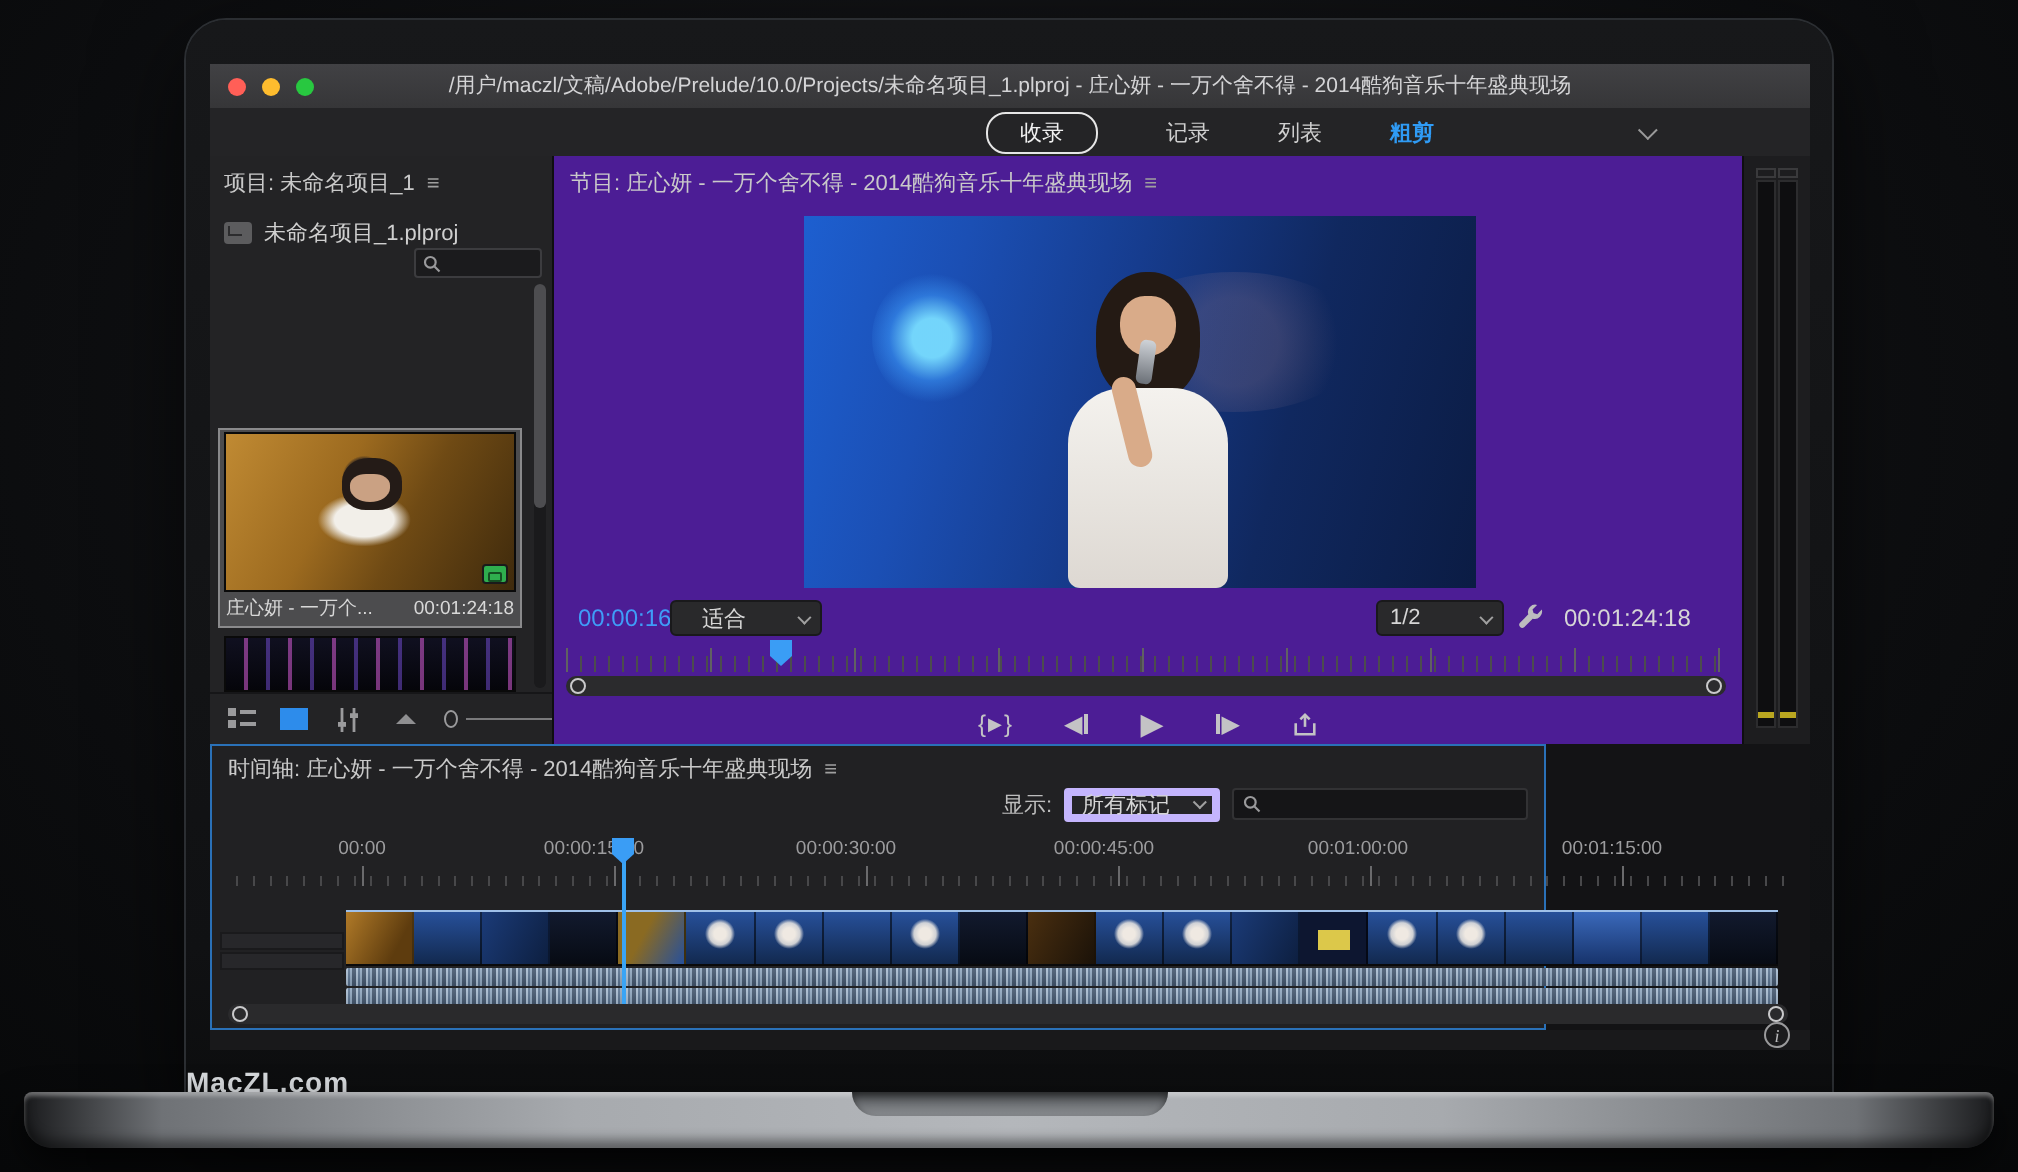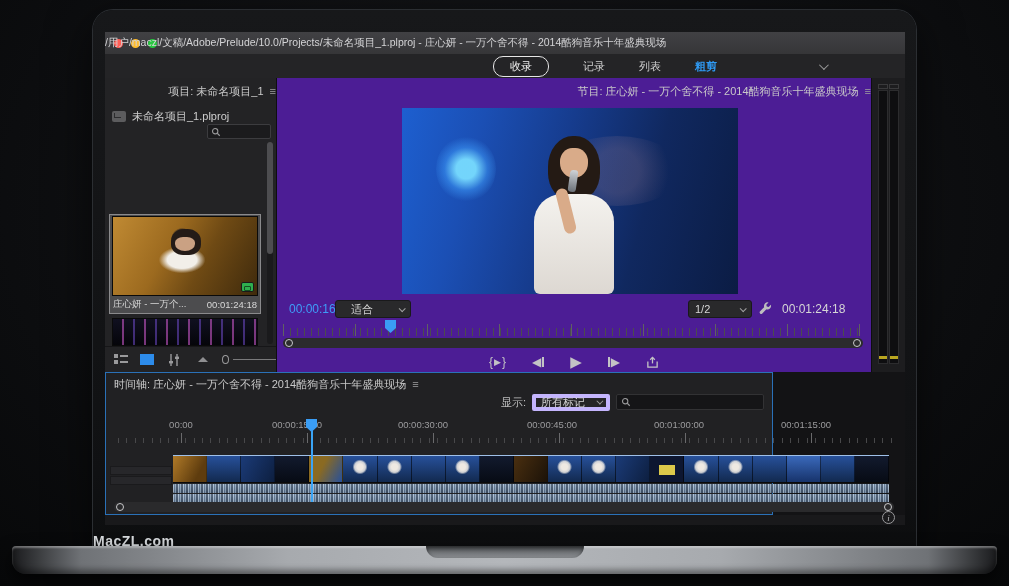--- a/index.html
+++ b/index.html
@@ -26,35 +26,35 @@
 
   
   .screen { position:absolute; left:12px; top:22px; width:800px; height:493px;
     background:#131315; overflow:hidden; }
 
   
   .titlebar { position:absolute; left:0; top:0; width:800px; height:22px;
     background:linear-gradient(180deg,#414144,#363638); display:flex; align-items:center; }
   .traffic { display:flex; gap:8px; margin-left:9px; }
   .tl-dot { width:9px; height:9px; border-radius:50%; }
-  .win-title { position:absolute; left:0; right:0; 
+  .win-title { position:absolute; left:0; right:0; text-align:center;
     color:#d4d4d6; font-size:10.5px; pointer-events:none; }
 
   
   .tabbar { position:absolute; left:0; top:22px; width:800px; height:24px;
     background:#242426; display:flex; align-items:center; }
   .tabitems { position:absolute; left:388px; display:flex; align-items:center; gap:34px; }
   .tab { color:#cfcfcf; font-size:11px; cursor:default; white-space:nowrap; }
   .tab-active { border:1px solid #e6e6e6; border-radius:10px; padding:2px 16px; color:#f0f0f0; }
   .tab-accent { color:#2f9bf5; font-weight:bold; }
   .chev { width:7px; height:7px; border-right:1.5px solid #9a9a9a; border-bottom:1.5px solid #9a9a9a;
     transform:rotate(45deg) translateY(-2px); display:inline-block; }
 
   
-  .main { position:absolute; left:0; top:46px; width:800px; height:294px; background:#0e0e10;text-align:right; }
+  .main { position:absolute; left:0; top:46px; width:800px; height:294px; background:#0e0e10; }
 
   
   .project { position:absolute; left:0; top:0; width:171px; height:294px; background:#232325; }
   .panel-title { color:#c9c9c9; font-size:11px; padding:6px 0 0 7px; white-space:nowrap; overflow:hidden; }
   .menu-glyph { color:#9f9f9f; font-size:11px; margin-left:6px; }
   .file-row { display:flex; align-items:center; gap:6px; margin:10px 0 0 7px; color:#cfcfcf; font-size:11px; }
   .folder-ic { width:14px; height:11px; background:#5c5c5e; border-radius:2px; position:relative; }
   .folder-ic::after { content:""; position:absolute; left:2px; top:2px; width:6px; height:4px; border-left:1px solid #2c2c2e; border-bottom:1px solid #2c2c2e; }
   .searchbox { position:absolute; right:5px; top:46px; width:64px; height:15px;
     background:#1b1b1d; border:1px solid #3c3c3f; border-radius:2px; display:flex; align-items:center; padding-left:3px; }

